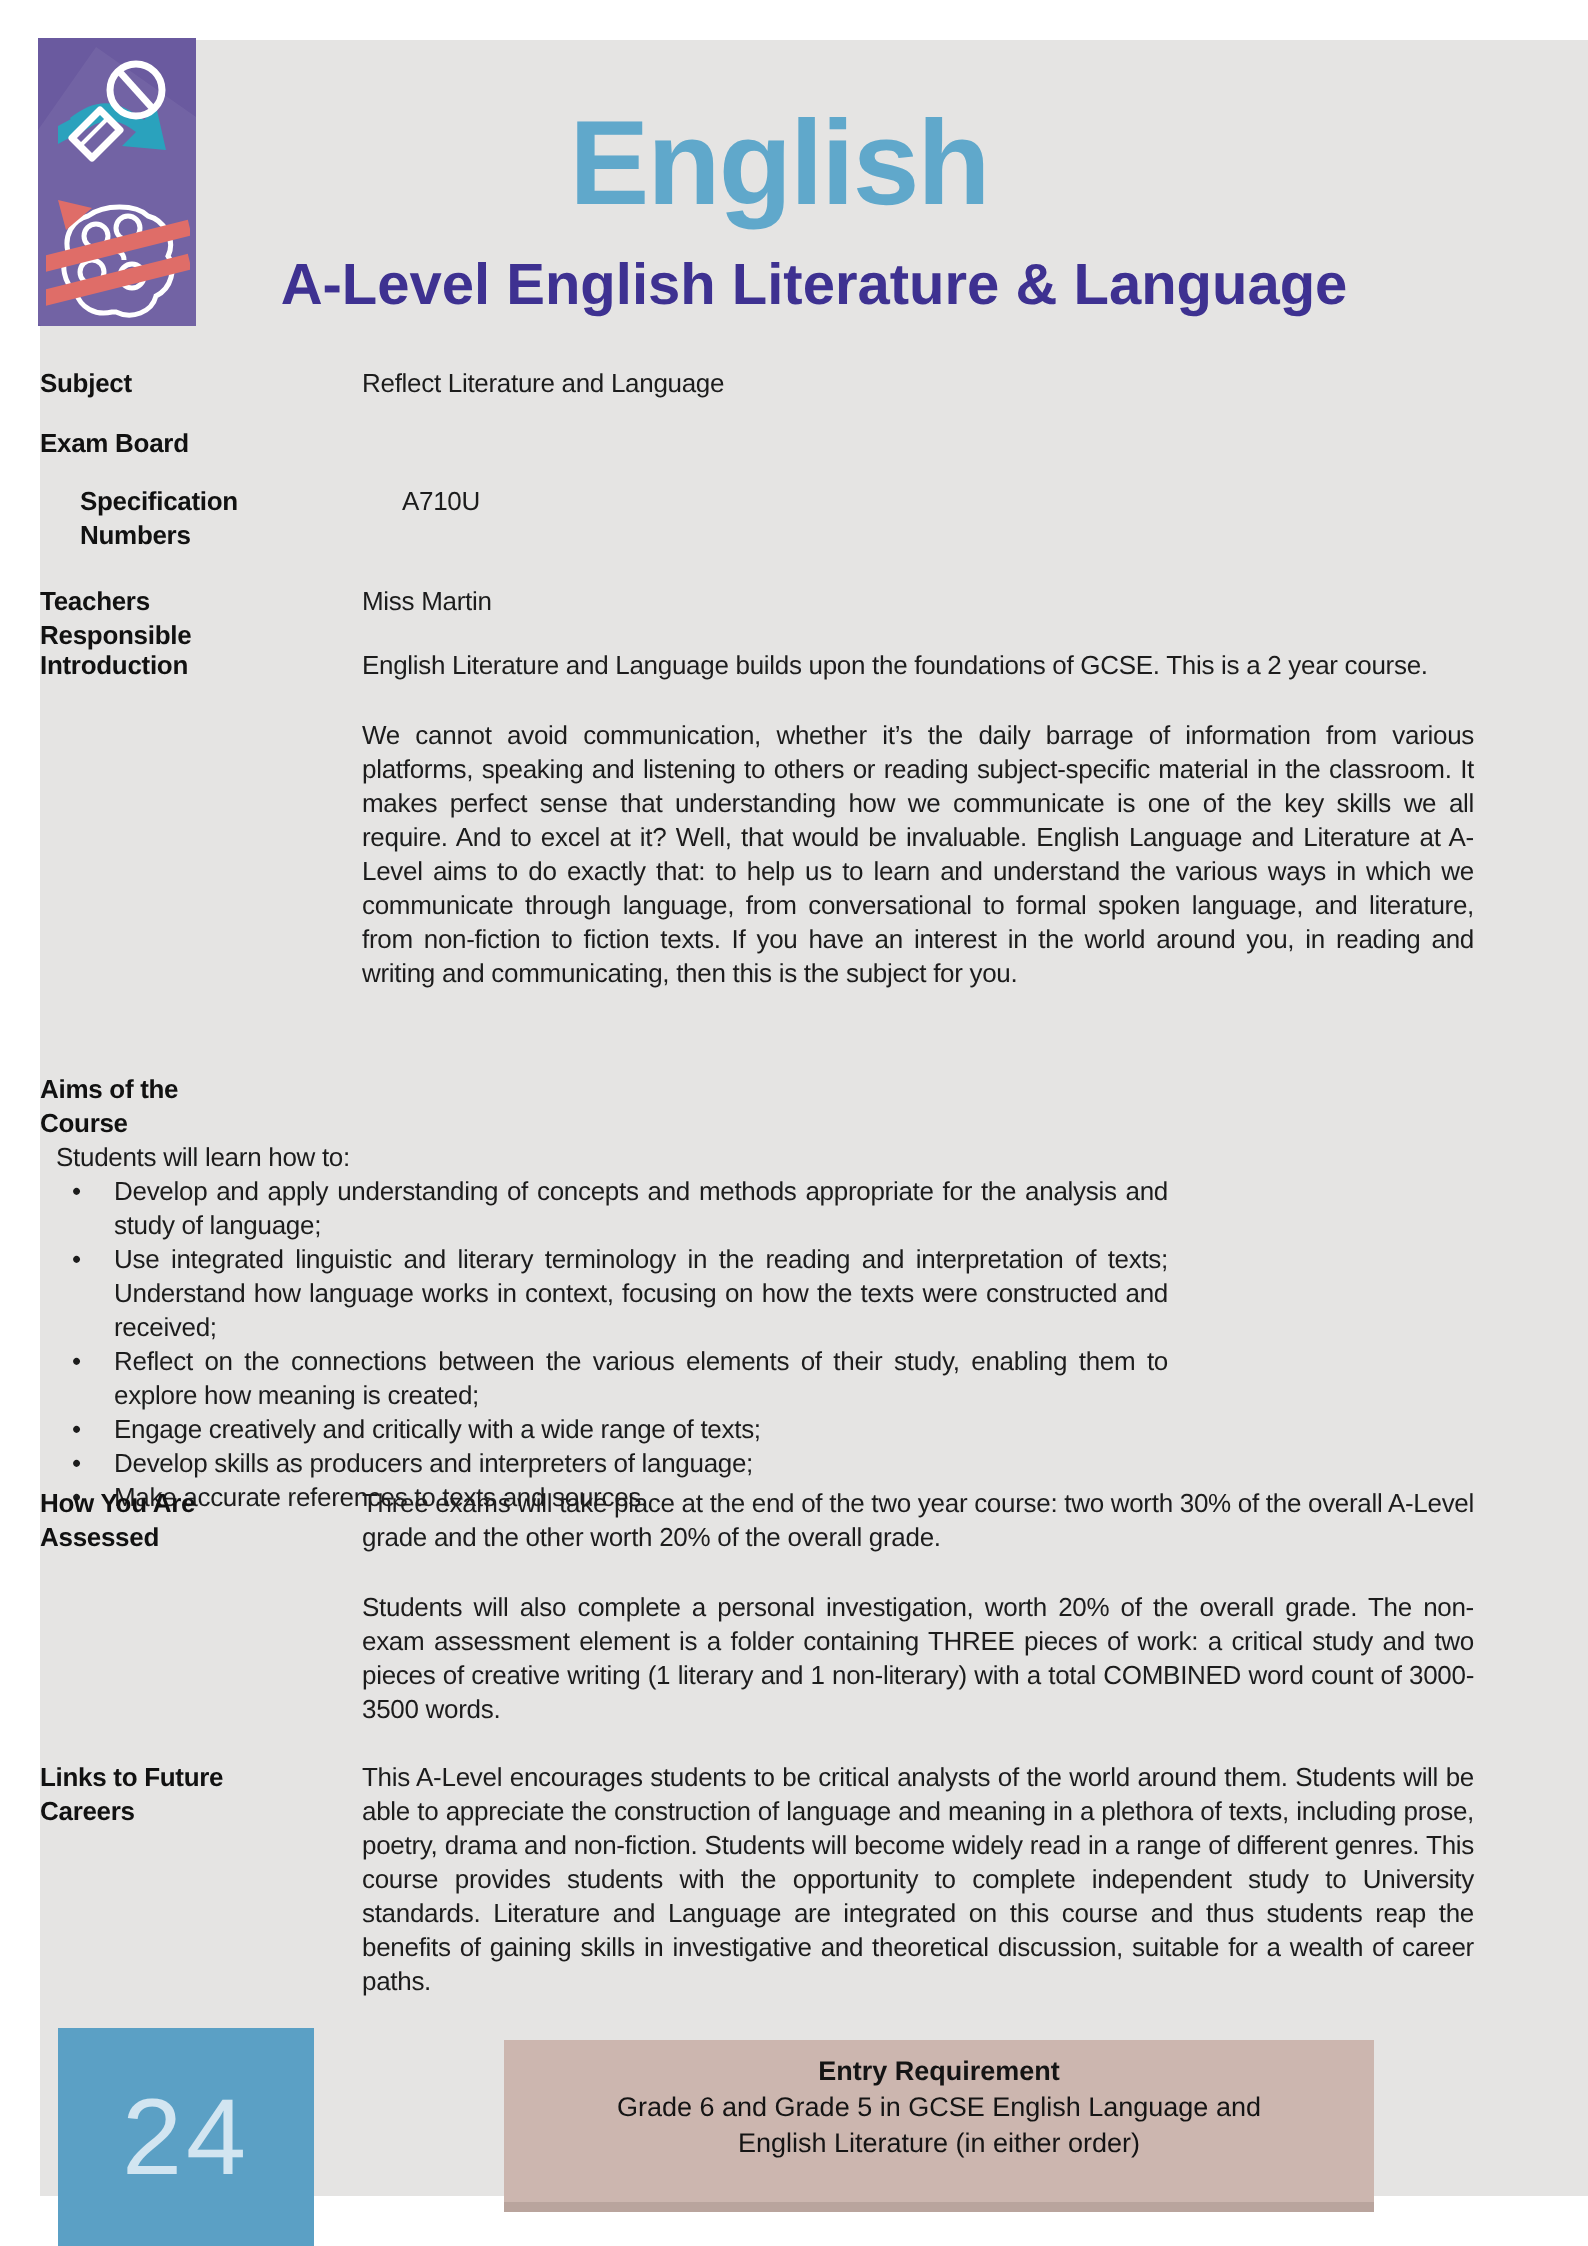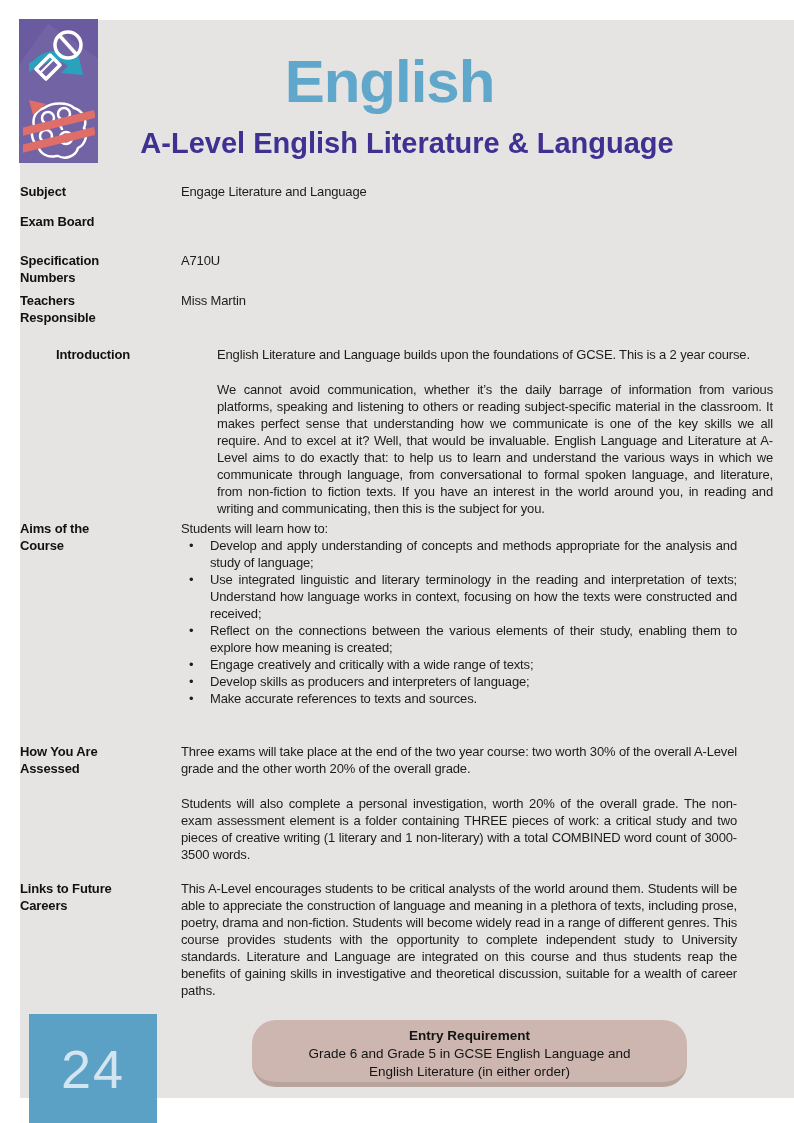--- a/index.html
+++ b/index.html
@@ -39,24 +39,24 @@
     width:153px; flex:none; font-weight:bold; text-align:left;
     white-space:pre-line; color:#111;
   }
   .row-value { margin-left:8px; width:556px; text-align:justify; }
   .row-value p { margin:0 0 18px 0; }
   .row-value p:last-child, .row-value p.lead { margin:0; }
   .row-value ul { list-style:none; }
   .row-value li { position:relative; padding-left:29px; text-align:justify; }
   .row-value li::before { content:"\2022"; position:absolute; left:8px; }
   .entry-box {
-    position:absolute; left:252px; top:1020px; width:435px; height:67px;
+    position:absolute; left:252px; top:1020px; width:435px; height:86px;
     background:#ccb6af; border-bottom:5px solid #b9a49d;
     text-align:center; padding-top:7px;
-    font-size:13.5px; line-height:18px; color:#141414;border-radius:24px;
+    font-size:13.5px; line-height:18px; color:#141414;
   }
   .entry-title { font-weight:bold; }
   .page-number-box {
     position:absolute; left:0; top:1014px; width:128px; height:109px;
     background:#5ba0c5; display:flex; align-items:center; justify-content:center;margin-left:29px;
   }
   .page-number {
     color:#d2e5f1; font-size:54px; line-height:54px; letter-spacing:2px;
   }
 </style>
@@ -90,48 +90,48 @@
   </svg>
 </div>
 
 <div class="page-title">English</div>
 <div class="page-subtitle">A-Level English Literature &amp; Language</div>
 
 <div id="rows-host">
     <div class="row" style="top: 183px;">
       <div class="row-label">Subject</div>
       <div class="row-value">
-        <p>Engage Literature and Language</p>
+        <p>Reflect Literature and Language</p>
       </div>
     </div>
     <div class="row" style="top: 213px; gap: 26px;">
       <div class="row-label">Exam Board</div>
     </div>
-    <div class="row" style="top: 252px;">
+    <div class="row" style="top: 242px; padding-left: 20px;">
       <div class="row-label">Specification
 Numbers</div>
       <div class="row-value">
         <p>A710U</p>
       </div>
     </div>
     <div class="row" style="top: 292px;">
       <div class="row-label">Teachers
 Responsible</div>
       <div class="row-value">
         <p>Miss Martin</p>
       </div>
     </div>
-    <div class="row" style="top: 346px; padding-left: 36px;">
+    <div class="row" style="top: 324px;">
       <div class="row-label">Introduction</div>
       <div class="row-value">
         <p>English Literature and Language builds upon the foundations of GCSE. This is a 2 year course.</p>
         <p>We cannot avoid communication, whether it’s the daily barrage of information from various platforms, speaking and listening to others or reading subject-specific material in the classroom. It makes perfect sense that understanding how we communicate is one of the key skills we all require. And to excel at it? Well, that would be invaluable. English Language and Literature at A-Level aims to do exactly that: to help us to learn and understand the various ways in which we communicate through language, from conversational to formal spoken language, and literature, from non-fiction to fiction texts. If you have an interest in the world around you, in reading and writing and communicating, then this is the subject for you.</p>
       </div>
     </div>
-    <div class="row" style="top: 520px;">
+    <div class="row" style="top: 536px; flex-direction: column;">
       <div class="row-label">Aims of the
 Course</div>
       <div class="row-value">
         <p class="lead">Students will learn how to:</p>
         <ul>
           <li>Develop and apply understanding of concepts and methods appropriate for the analysis and study of language;</li>
           <li>Use integrated linguistic and literary terminology in the reading and interpretation of texts; Understand how language works in context, focusing on how the texts were constructed and received;</li>
           <li>Reflect on the connections between the various elements of their study, enabling them to explore how meaning is created;</li>
           <li>Engage creatively and critically with a wide range of texts;</li>
           <li>Develop skills as producers and interpreters of language;</li>

